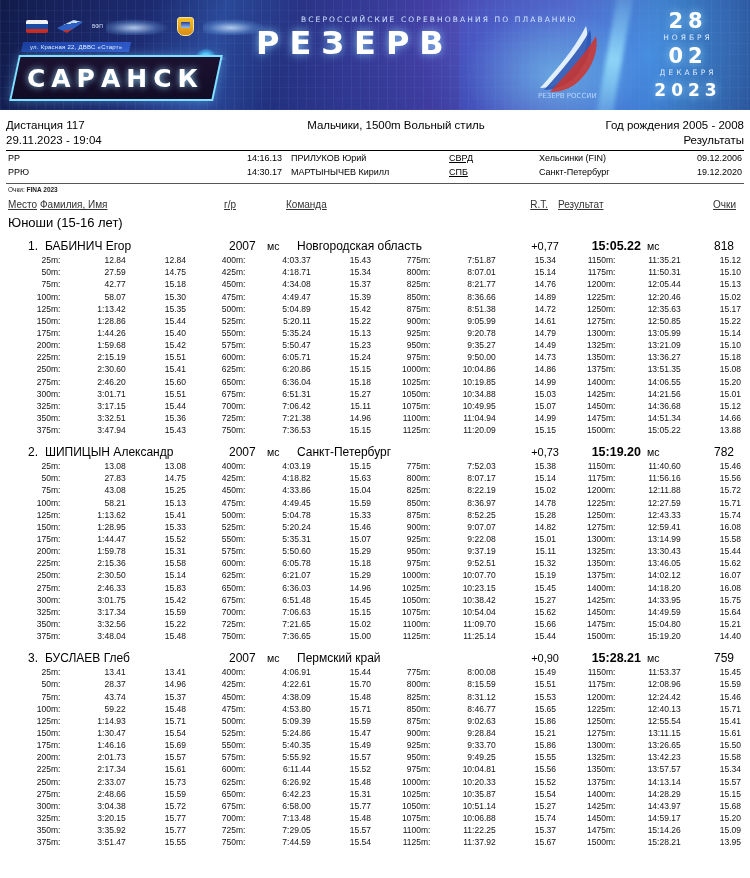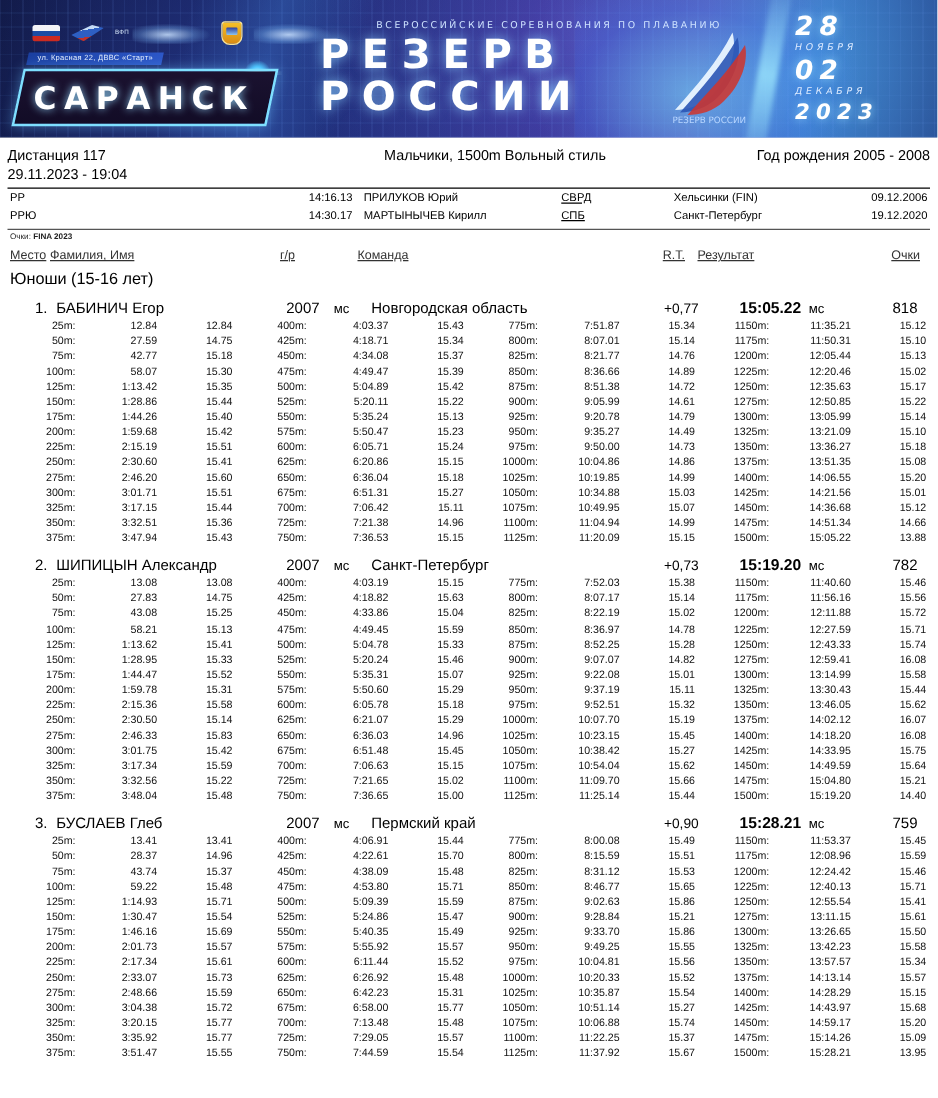--- a/index.html
+++ b/index.html
@@ -101,22 +101,22 @@
     color:#fff;font-family:"DejaVu Sans",sans-serif;font-weight:700;
     letter-spacing:10px;white-space:nowrap;
     text-shadow:0 0 10px rgba(140,210,255,.85);
   }
   .evt-l1{top:24px;font-size:32px;}
   .evt-l2{top:58px;font-size:32px;}
 
   .wave-mark{
     position:absolute;right:132px;top:14px;width:92px;height:86px;
   }
-  .date-box{position:absolute;right:10px;top:10px;width:104px;text-align:left;
-    font-family:"DejaVu Sans",sans-serif;color:#fff;font-style:italic;}
+  .date-box{position:absolute;right:10px;top:10px;width:104px;text-align:center;
+    font-family:"DejaVu Sans",sans-serif;color:#fff;}
   .date-num{font-size:21px;font-weight:700;letter-spacing:5px;line-height:1.05;
     text-shadow:0 0 8px rgba(150,220,255,.8);}
   .date-mon{font-size:7.5px;letter-spacing:3px;margin:1px 0 3px;color:#dceaff;}
   .date-year{font-size:17px;font-weight:700;letter-spacing:5px;margin-top:2px;
     text-shadow:0 0 8px rgba(150,220,255,.8);}
 
   
   .doc{padding:0 6px;box-sizing:border-box;}
   .meta-top{display:flex;align-items:baseline;margin-top:9px;font-size:11.5px;}
   .meta-top .c1{width:252px;}
@@ -201,21 +201,20 @@
   <div class="addr">
     <span>ул. Красная 22, ДВВС «Старт»</span>
   </div>
 
   <div class="city">
     <span>САРАНСК</span>
   </div>
 
   <div class="evt-kicker">ВСЕРОССИЙСКИЕ СОРЕВНОВАНИЯ ПО ПЛАВАНИЮ</div>
   <div class="evt-l1">РЕЗЕРВ</div>
-  <div class="evt-l2">РОССИИ</div>
 
   <svg class="wave-mark" viewBox="0 0 92 86">
     <path d="M14 74 C30 56 48 36 60 12 C64 26 58 48 44 62 C36 70 24 74 14 74 Z" fill="#e9f4ff" opacity=".95"></path>
     <path d="M18 76 C34 58 52 38 64 16 C68 30 62 50 48 64 C40 72 28 76 18 76 Z" fill="#2b55b5" opacity=".9"></path>
     <path d="M24 78 C40 60 58 42 70 22 C73 35 67 54 53 67 C45 75 34 78 24 78 Z" fill="#d0342c" opacity=".85"></path>
     <text x="12" y="84" font-size="7" fill="#b8d6ff" font-family="DejaVu Sans, sans-serif">РЕЗЕРВ РОССИИ</text>
   </svg>
 
   <div class="date-box">
     <div class="date-num">28</div>
@@ -229,20 +228,21 @@
 <div class="doc">
 
   <div class="meta-top">
     <div class="c1">Дистанция 117</div>
     <div class="c2">Мальчики, 1500m Вольный стиль</div>
     <div class="c3">Год рождения 2005 - 2008</div>
   </div>
 
   <div class="meta-row2">
     <div class="c1">29.11.2023 - 19:04</div>
+    <div class="c3">Результаты</div>
   </div>
 
   <hr class="rule">
 
   <div class="rec-row">
     <div class="rec-code">РР</div>
     <div class="rec-time">14:16.13</div>
     <div class="rec-name">ПРИЛУКОВ Юрий</div>
     <div class="rec-team">СВРД</div>
     <div class="rec-place">Хельсинки (FIN)</div>

